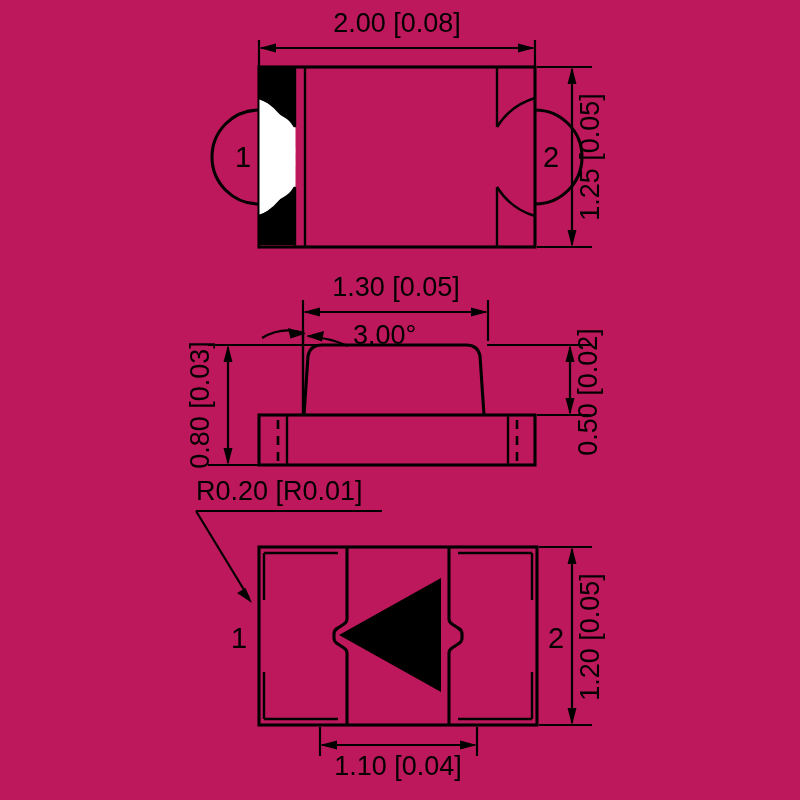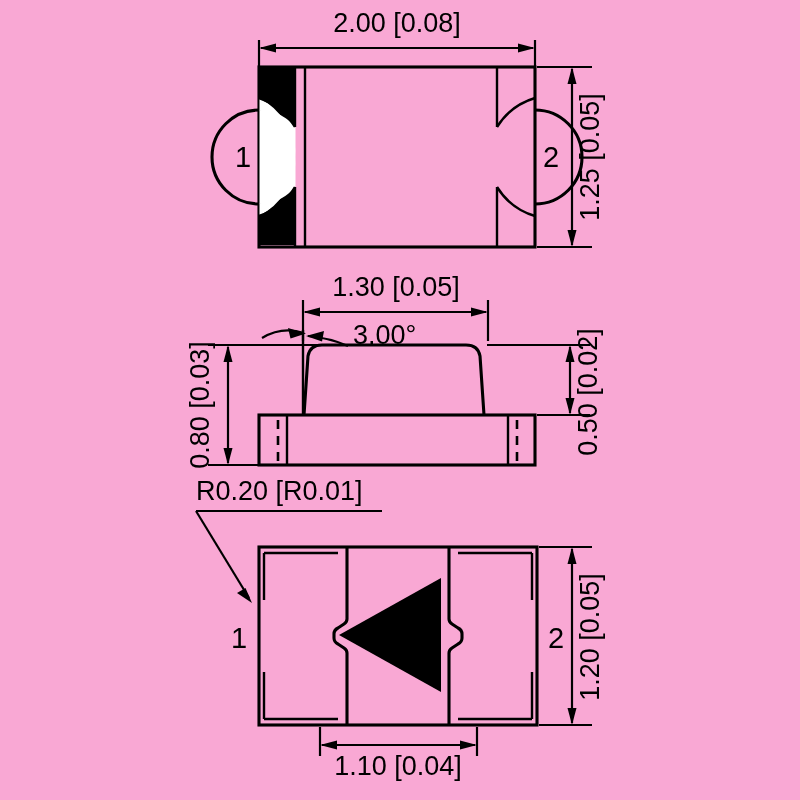--- a/index.html
+++ b/index.html
@@ -10,21 +10,21 @@
   body {
     width: 800px;
     height: 800px;
     font-family: "Liberation Sans", sans-serif;
     overflow: hidden;
   }
   #drawing-root {
     position: relative;
     width: 800px;
     height: 800px;
-    background: #f9a8d4;
+    background: #be185d;
   }
   svg.sheet {
     display: block;
     width: 800px;
     height: 800px;
   }
   text {
     font-family: "Liberation Sans", sans-serif;
     fill: #000000;
     stroke: none;

